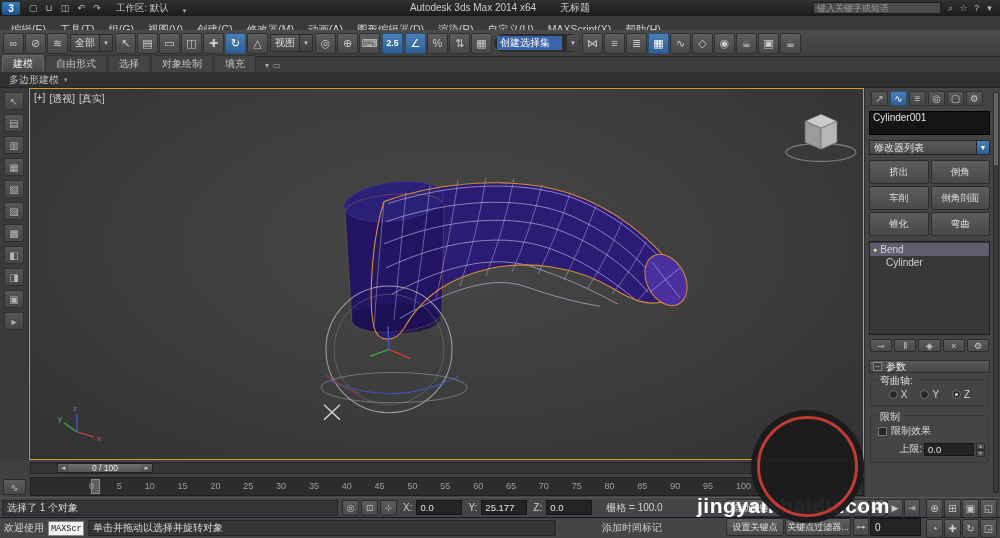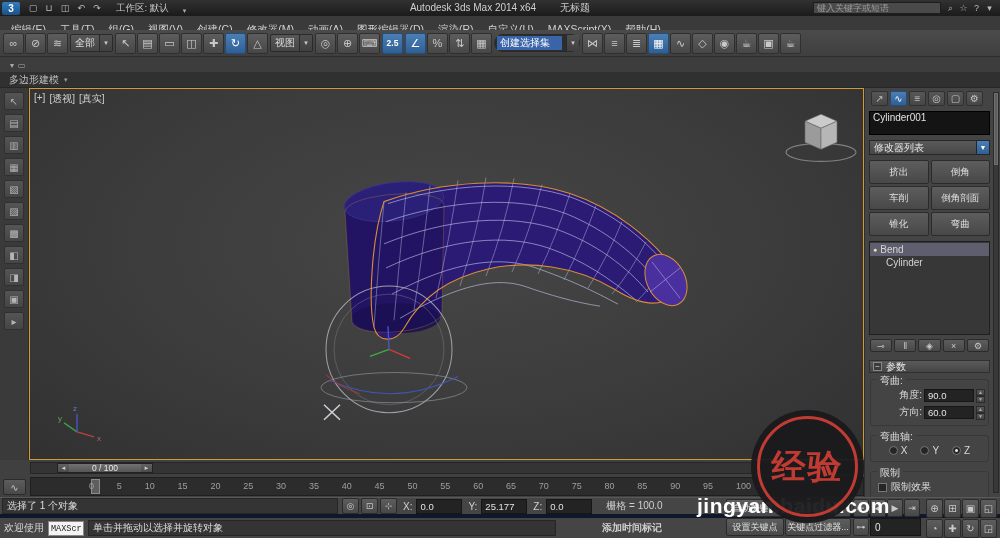--- a/index.html
+++ b/index.html
@@ -94,31 +94,31 @@
 .radio{width:9px;height:9px;border-radius:50%;border:1px solid #777;background:#262626;position:relative;}
 .radio-item.on .radio::after{content:"";position:absolute;inset:2px;border-radius:50%;background:#e8e8e8;}
 .chk{width:9px;height:9px;border:1px solid #777;background:#262626;flex:none;}
 .chkrow{display:flex;align-items:center;gap:4px;font-size:10px;color:#d8d8d8;margin:0 0 4px 4px;}
 .cp-scroll{position:absolute;right:1px;top:4px;bottom:4px;width:6px;background:#383838;border:1px solid #2a2a2a;}
 .cp-thumb{position:absolute;top:0;left:0;right:0;height:72px;background:#5d5d5d;border:1px solid #6e6e6e;}
 
 
 #statusbar{position:absolute;left:0;top:497px;width:1000px;height:41px;background:#454545;border-top:1px solid #585858;}
 .sb-row{height:20px;display:flex;align-items:center;gap:4px;padding:0 2px;}
-.sb-row.r1{border-bottom:4px solid #0f172a;}
+.sb-row.r1{border-bottom:1px solid #0f172a;}
 .sunken{background:#343434;border:1px solid #262626;height:16px;display:flex;align-items:center;padding:0 4px;font-size:10px;color:#dedede;overflow:hidden;white-space:nowrap;}
 .status-field{width:336px;flex:none;}
 .sb-icon{width:17px;height:16px;background:linear-gradient(#5d5d5d,#484848);border:1px solid #2b2b2b;border-radius:2px;color:#c6c6c6;font-size:9px;display:flex;align-items:center;justify-content:center;flex:none;}
 .coord-label{font-size:10px;color:#cfcfcf;margin-left:2px;}
 .coord-field{width:46px;height:15px;background:#232323;border:1px solid #161616;font-size:9.5px;color:#e2e2e2;display:flex;align-items:center;padding-left:3px;flex:none;}
 .grid-label{font-size:10px;color:#cfcfcf;margin-left:10px;white-space:nowrap;}
 .welcome{font-size:10px;color:#d8d8d8;padding-left:2px;white-space:nowrap;}
 .listener{width:36px;height:15px;background:#f3f3f3;border:1px solid #888;color:#222;font-size:8.5px;line-height:14px;padding-left:2px;overflow:hidden;font-family:"Liberation Mono","DejaVu Sans Mono",monospace;flex:none;}
 .prompt-field{width:468px;flex:none;font-family:Liberation Mono, monospace;}
-.timetag{font-size:10px;color:#cdcdcd;margin-left:42px;white-space:nowrap;font-weight:bold;}
+.timetag{font-size:10px;color:#cdcdcd;margin-left:42px;white-space:nowrap;}
 .keys-block{position:absolute;left:726px;top:1px;display:grid;grid-template-columns:58px 66px;grid-auto-rows:18px;gap:1px;}
 .key-btn{background:linear-gradient(#5d5d5d,#484848);border:1px solid #2b2b2b;color:#e0e0e0;font-size:9px;display:flex;align-items:center;justify-content:center;border-radius:2px;white-space:nowrap;overflow:hidden;gap:2px;}
 .play-block{position:absolute;left:853px;top:1px;width:70px;}
 .play-row{display:flex;gap:1px;margin-bottom:1px;}
 .pb-icon{width:16px;height:18px;background:linear-gradient(#5d5d5d,#484848);border:1px solid #2b2b2b;color:#c9c9c9;font-size:9px;display:flex;align-items:center;justify-content:center;border-radius:2px;flex:none;}
 .frame-field{width:51px;height:18px;background:#232323;border:1px solid #161616;color:#e2e2e2;font-size:10px;display:flex;align-items:center;padding-left:4px;}
 .nav-block{position:absolute;left:926px;top:1px;display:grid;grid-template-columns:repeat(4,17px);grid-auto-rows:19px;gap:1px;}
 .nav-icon{background:linear-gradient(#5d5d5d,#484848);border:1px solid #2b2b2b;color:#c9c9c9;font-size:10px;display:flex;align-items:center;justify-content:center;border-radius:2px;}
 
 
@@ -226,20 +226,27 @@
         <span class="ticon">∿</span>
         <span class="ticon">◇</span>
         <span class="ticon">◉</span>
         <span class="ticon">☕</span>
         <span class="ticon">▣</span>
         <span class="ticon">☕</span>
       </span>
   </div>
 
   <div id="ribbontabs">
+    <span style="display:flex;gap:1px">
+        <span class="rtab on">建模</span>
+        <span class="rtab">自由形式</span>
+        <span class="rtab">选择</span>
+        <span class="rtab">对象绘制</span>
+        <span class="rtab">填充</span>
+      </span>
     <span class="ribbon-extra">
       <span>▾</span>
       <span>▭</span>
     </span>
   </div>
   <div id="ribbonpanel">
     <span class="rpanel-label">
       <span>多边形建模</span>
         <span style="font-size:7px;color:#999">▾</span>
     </span>
@@ -412,39 +419,20 @@
           <span class="st-icon">‖</span>
           <span class="st-icon">◈</span>
           <span class="st-icon">×</span>
           <span class="st-icon">⚙</span>
         </div>
       <div class="rollout-hd">
         <span class="minus">−</span>
         <span>参数</span>
       </div>
 
-      <div class="pgroup">
-        <span class="gtitle">弯曲:</span>
-        <div class="prow">
-          <span>角度:</span>
-          <span class="num-field">90.0</span>
-          <span class="spin">
-              <span>▲</span>
-              <span>▼</span>
-            </span>
-        </div>
-        <div class="prow">
-          <span>方向:</span>
-          <span class="num-field">60.0</span>
-          <span class="spin">
-              <span>▲</span>
-              <span>▼</span>
-            </span>
-        </div>
-      </div>
 
       <div class="pgroup">
         <span class="gtitle">弯曲轴:</span>
         <div class="radio-row">
             <label class="radio-item">
             <span class="radio"></span>
             <span>X</span>
           </label>
             <label class="radio-item">
             <span class="radio"></span>
@@ -534,17 +522,16 @@
         <span class="nav-icon">✚</span>
         <span class="nav-icon">↻</span>
         <span class="nav-icon">◲</span>
       </div>
   </div>
 
   <div id="watermark">
     <div class="wm-url">jingyan.baidu.com</div>
     <div class="wm-badge">
       <div class="wm-ring"></div>
-      <span class="wm-text">经验</span>
     </div>
   </div>
 
 </div>
 
 </body></html>

